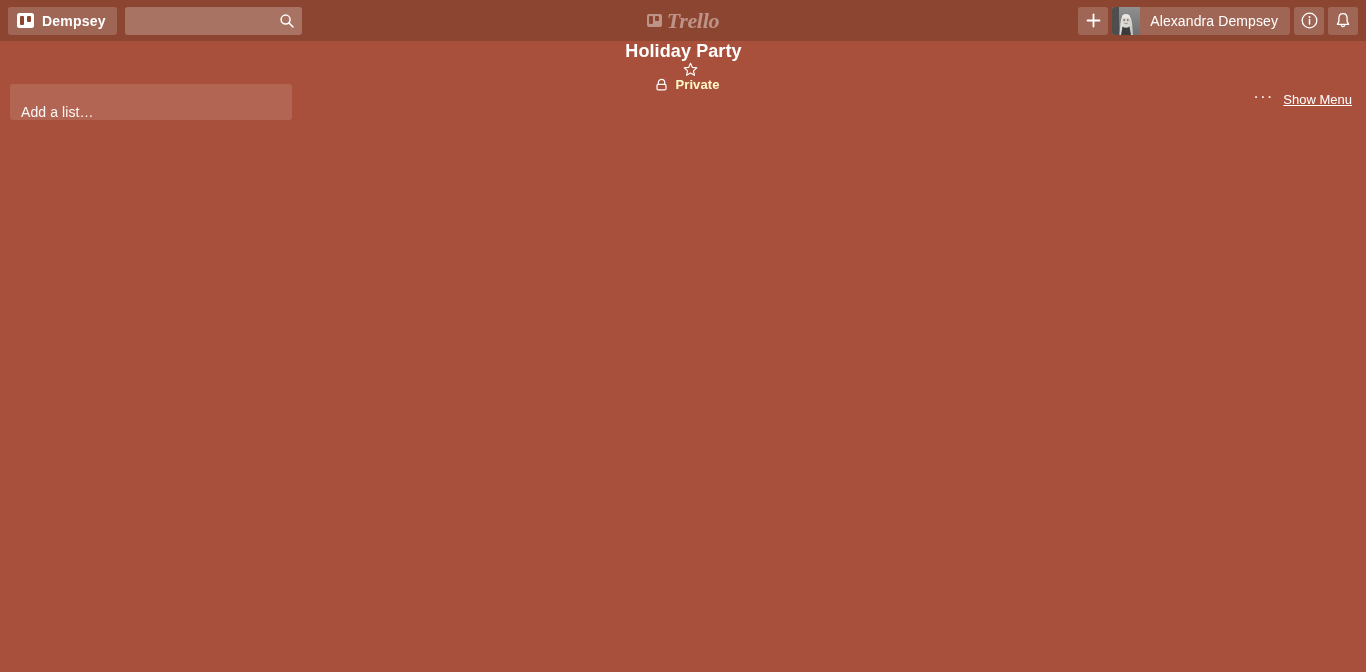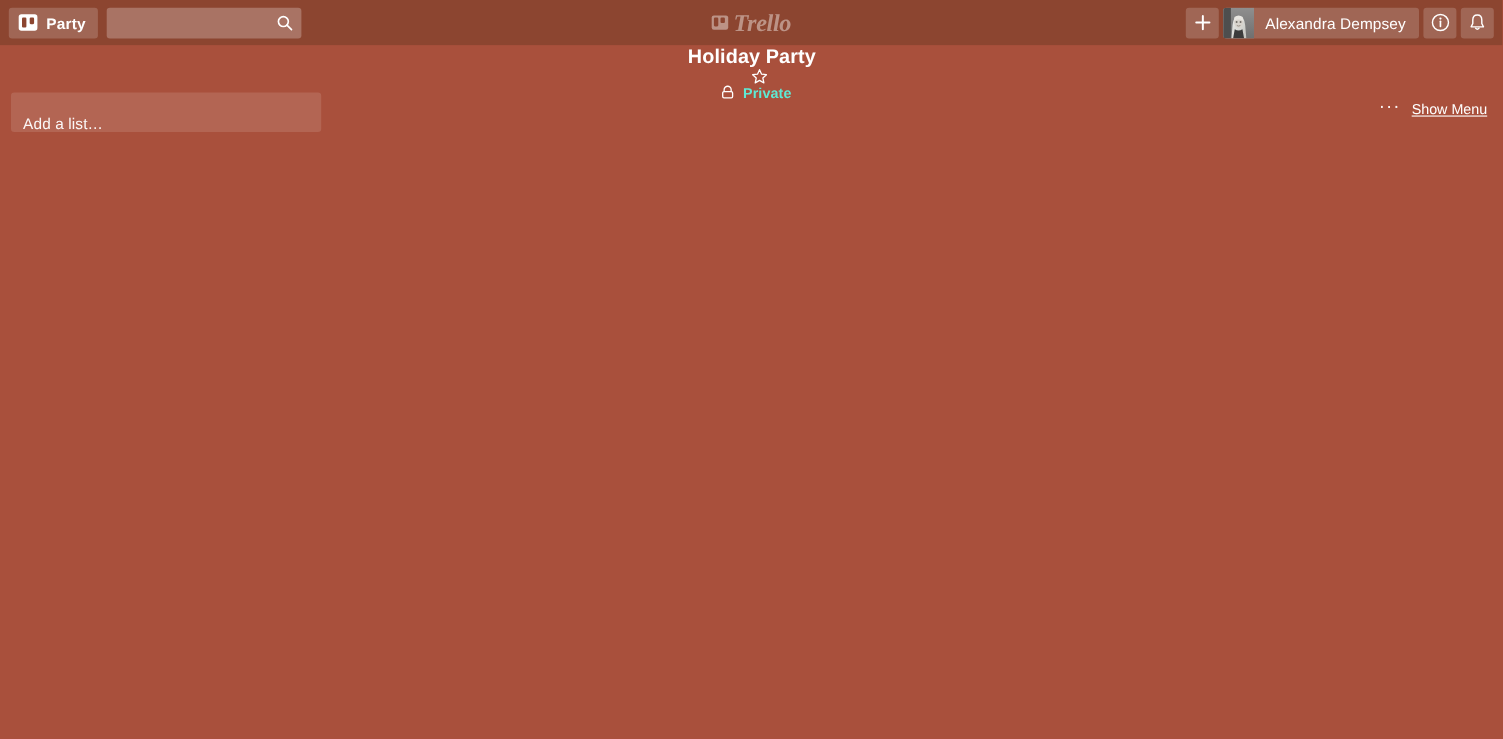--- a/index.html
+++ b/index.html
@@ -193,26 +193,26 @@
   #board-title {
     font-size: 18px;
     font-weight: bold;
     color: #ffffff;
     letter-spacing: 0.1px;
     white-space: nowrap;
     cursor: pointer;
   }
   .bh-btn {
     display: flex;
-    align-items: flex-start;
+    align-items: center;
     gap: 7px;
     height: 26px;
     padding: 0 7px;
     border-radius: 3px;
-    color: #5eead4;
+    color: #fef9c3;
     cursor: pointer;
     user-select: none;
     box-sizing: border-box;
   }
   #star-button { margin-left: 13px; }
   #visibility-button { margin-left: 8px; }
   #visibility-label {
     font-size: 13px;
     font-weight: bold;
     letter-spacing: 0.1px;
@@ -265,21 +265,21 @@
     opacity: 0.95;
   }
 </style>
 </head>
 <body>
 
 <div id="top-bar">
 
   <div class="hdr-btn" id="boards-button">
     <span class="board-glyph"></span>
-    <span id="boards-label">Party</span>
+    <span id="boards-label">Dempsey</span>
   </div>
 
   <div id="search-box">
     <input id="search-input" type="text" placeholder="" style="">
     <svg id="search-icon" viewBox="0 0 16 16" fill="none">
       <circle cx="6.6" cy="6.6" r="4.5" stroke="#ffffff" stroke-width="1.5"></circle>
       <line x1="9.9" y1="9.9" x2="14" y2="14" stroke="#ffffff" stroke-width="1.5" stroke-linecap="round"></line>
     </svg>
   </div>
 

